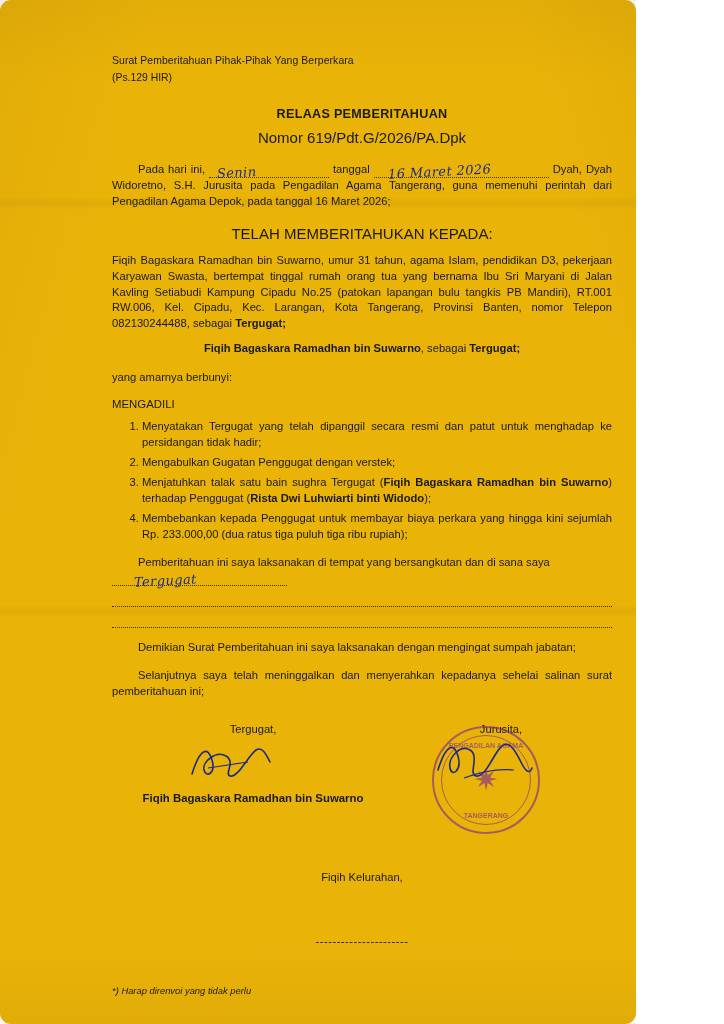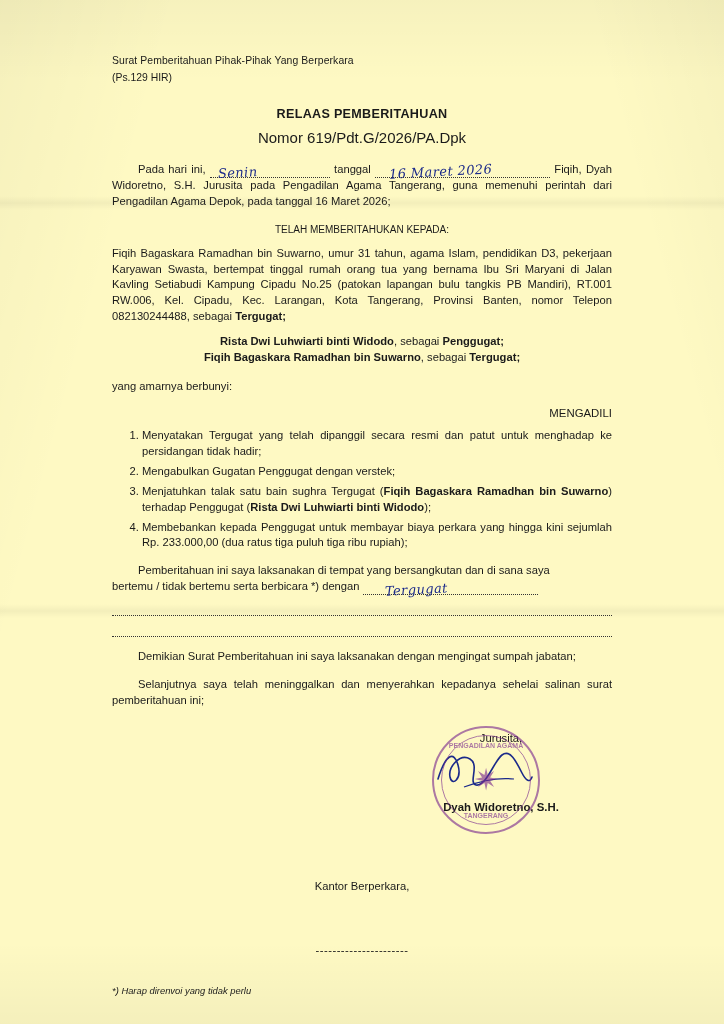--- a/index.html
+++ b/index.html
@@ -11,23 +11,24 @@
     height: 1024px;
     background: #ffffff;
     font-family: "Liberation Sans", sans-serif;
     color: #1a1a1a;
     position: relative;
     overflow: hidden;
   }
   .page {
     position: absolute;
     top: 0; left: 0;
-    width: 724px;
+    width: 636px;
     height: 1024px;
-    background: #fef9c3;
+    background: #eab308;
+    border-radius: 11px;
   }
   
   .paper-shade {
     position: absolute;
     inset: 0;
     background:
       linear-gradient(105deg, rgba(0,0,0,0.035) 0%, rgba(0,0,0,0) 18%),
       linear-gradient(255deg, rgba(0,0,0,0.03) 0%, rgba(0,0,0,0) 14%),
       linear-gradient(180deg, rgba(0,0,0,0.03) 0%, rgba(0,0,0,0) 8%, rgba(0,0,0,0) 92%, rgba(0,0,0,0.04) 100%);
     pointer-events: none;
@@ -77,21 +78,21 @@
     font-style: italic;
     color: #1b2a8a;
     font-size: 13px;
     letter-spacing: 0.4px;
     transform: rotate(-3deg);
     display: inline-block;
   }
   .kepada {
     text-align: center;
     margin-top: 14px;
-    font-size: 10px;
+    font-size: 15px;
   }
   .addr {
     margin-top: 8px;
     text-align: justify;
     text-justify: inter-word;
   }
   .addr .lead {
     font-weight: normal;
   }
   b { font-weight: bold; }
@@ -102,21 +103,21 @@
   .parties {
     margin-top: 9px;
     text-align: center;
   }
   .parties .row1 { }
   .melawan { font-size: 10.6px; margin: 1px 0; }
   .amar {
     margin-top: 13px;
   }
   .mengadili {
-    text-align: right;
+    text-align: left;
     margin-top: 10px;
     font-size: 11.4px;
   }
   ol.items {
     margin: 7px 0 0 0;
     padding-left: 30px;
   }
   ol.items li {
     margin-bottom: 4px;
     text-align: justify;
@@ -229,38 +230,35 @@
 
     <div class="para">
       <span style="display:inline-block;width:26px;"></span><span>Pada hari ini,</span>
       <span class="inline-dot-fill" style="width:120px;position:relative;">
         <span class="hand" style="position:absolute;left:8px;top:-13px;">Senin</span>
       </span>
       <span>tanggal</span>
       <span class="inline-dot-fill" style="width:175px;position:relative;">
         <span class="hand" style="position:absolute;left:14px;top:-14px;">16 Maret 2026</span>
       </span>
-      <span>Fiqih,</span>
+      <span>Dyah,</span>
       <span>Dyah Widoretno, S.H. Jurusita pada Pengadilan Agama Tangerang, guna memenuhi perintah dari Pengadilan Agama Depok, pada tanggal 16 Maret 2026;</span>
     </div>
 
     <div class="kepada">TELAH MEMBERITAHUKAN KEPADA:</div>
 
     <div class="addr">
       <span class="lead">Fiqih Bagaskara Ramadhan bin Suwarno,</span>
       <span>umur 31 tahun, agama Islam, pendidikan D3, pekerjaan Karyawan Swasta, bertempat tinggal rumah orang tua yang bernama Ibu Sri Maryani di Jalan Kavling Setiabudi Kampung Cipadu No.25 (patokan lapangan bulu tangkis PB Mandiri), RT.001 RW.006, Kel. Cipadu, Kec. Larangan, Kota Tangerang, Provinsi Banten, nomor Telepon 082130244488,</span>
       <span>sebagai</span>
       <b>Tergugat;</b>
     </div>
 
 
     <div class="parties">
-      <div class="row1">
-        <b>Rista Dwi Luhwiarti binti Widodo</b><span>, sebagai </span><b>Penggugat;</b>
-      </div>
       <div class="row2">
         <b>Fiqih Bagaskara Ramadhan bin Suwarno</b><span>, sebagai </span><b>Tergugat;</b>
       </div>
     </div>
 
     <div class="amar">yang amarnya berbunyi:</div>
 
     <div class="mengadili">MENGADILI</div>
 
     <ol class="items">
@@ -269,45 +267,53 @@
       <li>
         Menjatuhkan talak satu bain sughra Tergugat (<b>Fiqih Bagaskara Ramadhan bin Suwarno</b>) terhadap Penggugat (<b>Rista Dwi Luhwiarti binti Widodo</b>);
       </li>
       <li>Membebankan kepada Penggugat untuk membayar biaya perkara yang hingga kini sejumlah Rp. 233.000,00 (dua ratus tiga puluh tiga ribu rupiah);</li>
     </ol>
 
     <div class="p-indent">
       <span>Pemberitahuan ini saya laksanakan di tempat yang bersangkutan dan di sana saya</span>
     </div>
     <div style="position:relative;">
-      <span>bertemu / tidak bertemu serta berbicara *) dengan</span>
       <span class="inline-dot-fill" style="width:175px;position:relative;">
         <span class="hand" style="position:absolute;left:22px;top:-13px;">Tergugat</span>
       </span>
     </div>
     <div class="dotline"></div>
     <div class="dotline"></div>
 
     <div class="p-indent">Demikian Surat Pemberitahuan ini saya laksanakan dengan mengingat sumpah jabatan;</div>
     <div class="p-indent">Selanjutnya saya telah meninggalkan dan menyerahkan kepadanya sehelai salinan surat pemberitahuan ini;</div>
 
     <div class="sig-area">
+      <div class="sig-col sig-left">
+        <div>Tergugat,</div>
+        <div class="sig-gap" style="position:relative;">
+          <svg width="90" height="44" viewBox="0 0 90 44" style="position:absolute;left:68px;top:2px;">
+            <path d="M6,34 C14,8 22,6 26,20 C30,34 20,38 18,30 C16,22 30,10 40,16 C50,22 38,34 44,36 C52,38 62,16 70,10 C76,6 80,14 84,22" fill="none" stroke="#1b2a8a" stroke-width="1.6" stroke-linecap="round"></path>
+            <path d="M22,28 L62,22" fill="none" stroke="#1b2a8a" stroke-width="1.2"></path>
+          </svg>
+        </div>
+        <div class="sig-name">Fiqih Bagaskara Ramadhan bin Suwarno</div>
+      </div>
       <div class="sig-col sig-right">
         <div>Jurusita,</div>
         <div class="sig-gap" style="position:relative;">
           <svg width="100" height="46" viewBox="0 0 100 46" style="position:absolute;left:48px;top:0px;">
             <path d="M4,32 C12,6 20,4 24,18 C28,32 18,40 16,30 C14,20 26,6 36,12 C46,18 34,36 42,38 C52,40 60,14 68,8 C76,2 82,14 88,26 C92,34 96,36 98,30" fill="none" stroke="#1b2a8a" stroke-width="1.6" stroke-linecap="round"></path>
             <path d="M30,40 C46,34 62,30 80,32" fill="none" stroke="#1b2a8a" stroke-width="1.2"></path>
           </svg>
         </div>
-        <div class="sig-name">Dyah Widoretno, S.H.</div>
       </div>
     </div>
 
-    <div class="kantor">Kantor Berperkara,</div>
+    <div class="kantor">Fiqih Kelurahan,</div>
     <div class="kantor-line">----------------------</div>
   </div>
 
   <div class="stamp">
     <div class="stamp-arc top">PENGADILAN AGAMA</div>
     <div class="stamp-star">✷</div>
     <div class="stamp-arc bot">TANGERANG</div>
   </div>
 
   <div class="footnote">*) Harap direnvoi yang tidak perlu</div>

